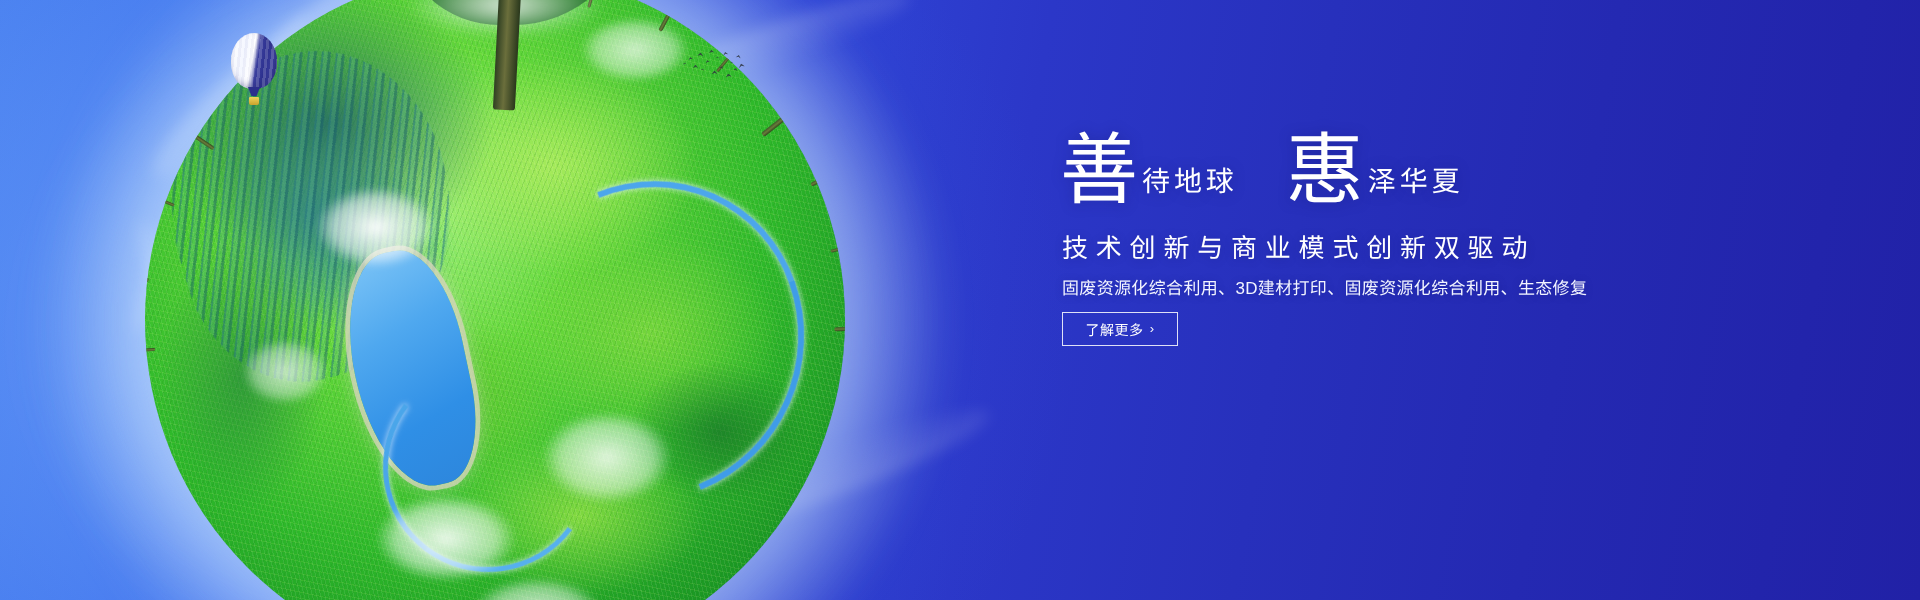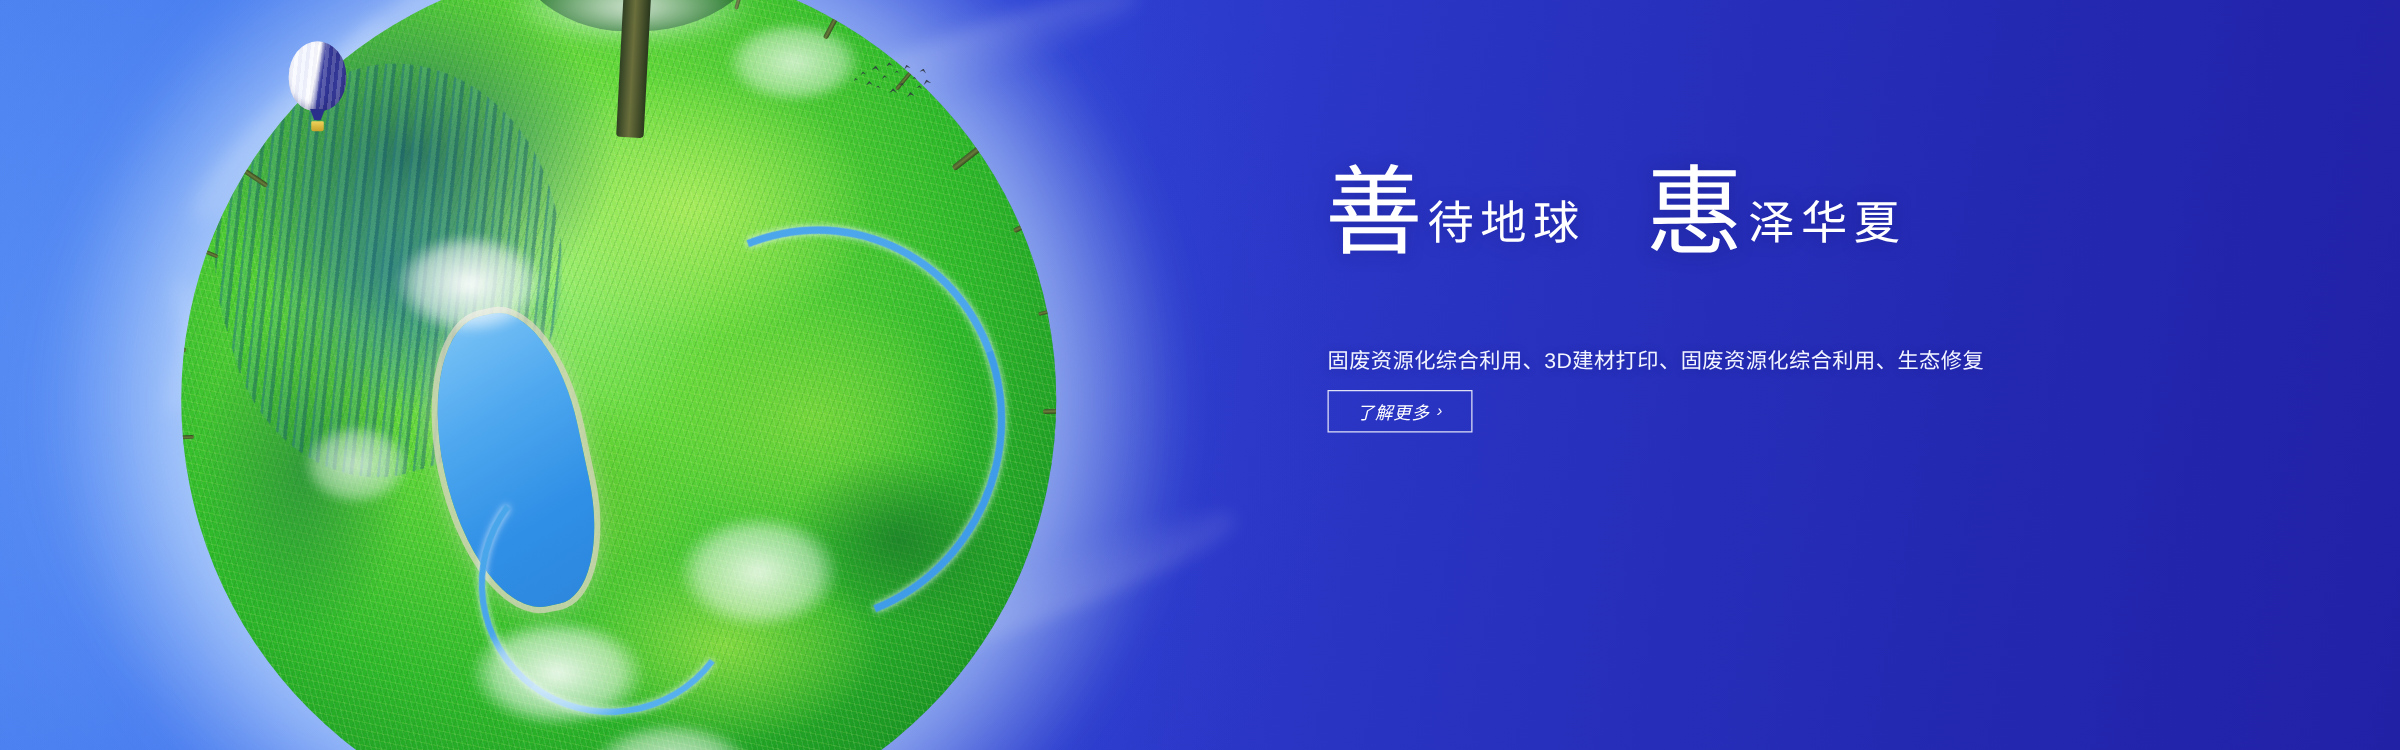--- a/index.html
+++ b/index.html
@@ -242,21 +242,21 @@
     width:700px; height:600px;
   }
   .headline{
     position:absolute; left:0; top:132px;
     white-space:nowrap;
     color:#ffffff;
     font-family:"Liberation Serif","DejaVu Serif",serif;
     text-shadow:0 1px 14px rgba(20,22,110,.35);
   }
   .headline .big{ font-size:78px; line-height:1; vertical-align:-6px; }
-  .headline .small{ font-size:37px; letter-spacing:.14em; margin-left:4px; }
+  .headline .small{ font-size:28px; letter-spacing:.14em; margin-left:4px; }
   .headline .gap{ display:inline-block; width:48px; }
 
   .subtitle{
     position:absolute; left:2px; top:227px;
     color:#ffffff;
     font-size:26px;
     letter-spacing:.30em;
     white-space:nowrap;
     text-shadow:0 1px 10px rgba(20,22,110,.30);
   }
@@ -273,21 +273,20 @@
     width:116px; height:34px;
     display:flex; align-items:center; justify-content:center;
     gap:6px;
     border:1px solid rgba(255,255,255,.85);
     background:transparent;
     color:#ffffff;
     font-size:14px;
     letter-spacing:.04em;
     cursor:pointer;
     font-family:"Liberation Sans","DejaVu Sans",sans-serif;
-    font-style:italic;
   }
   .more-btn .chev{
     font-size:13px; line-height:1; opacity:.95;
     transform:translateY(-1px);
   }
 </style>
 </head>
 <body>
 
 <div class="banner">
@@ -422,20 +421,21 @@
       <b style="left: 54px; top: 7px; transform: rotate(14deg) scale(1.11);"></b>
       <b style="left: 57px; top: 16px; transform: rotate(-14deg) scale(1.29);"></b>
     </div>
 
   <div class="copy">
 
     <div class="headline">
       <span class="big">善</span><span class="small">待地球</span><span class="gap"></span><span class="big">惠</span><span class="small">泽华夏</span>
     </div>
 
+    <div class="subtitle">技术创新与商业模式创新双驱动</div>
 
     <div class="desc">固废资源化综合利用、3D建材打印、固废资源化综合利用、生态修复</div>
 
     <button class="more-btn">
       <span>了解更多</span>
       <span class="chev">›</span>
     </button>
 
   </div>
 </div>

